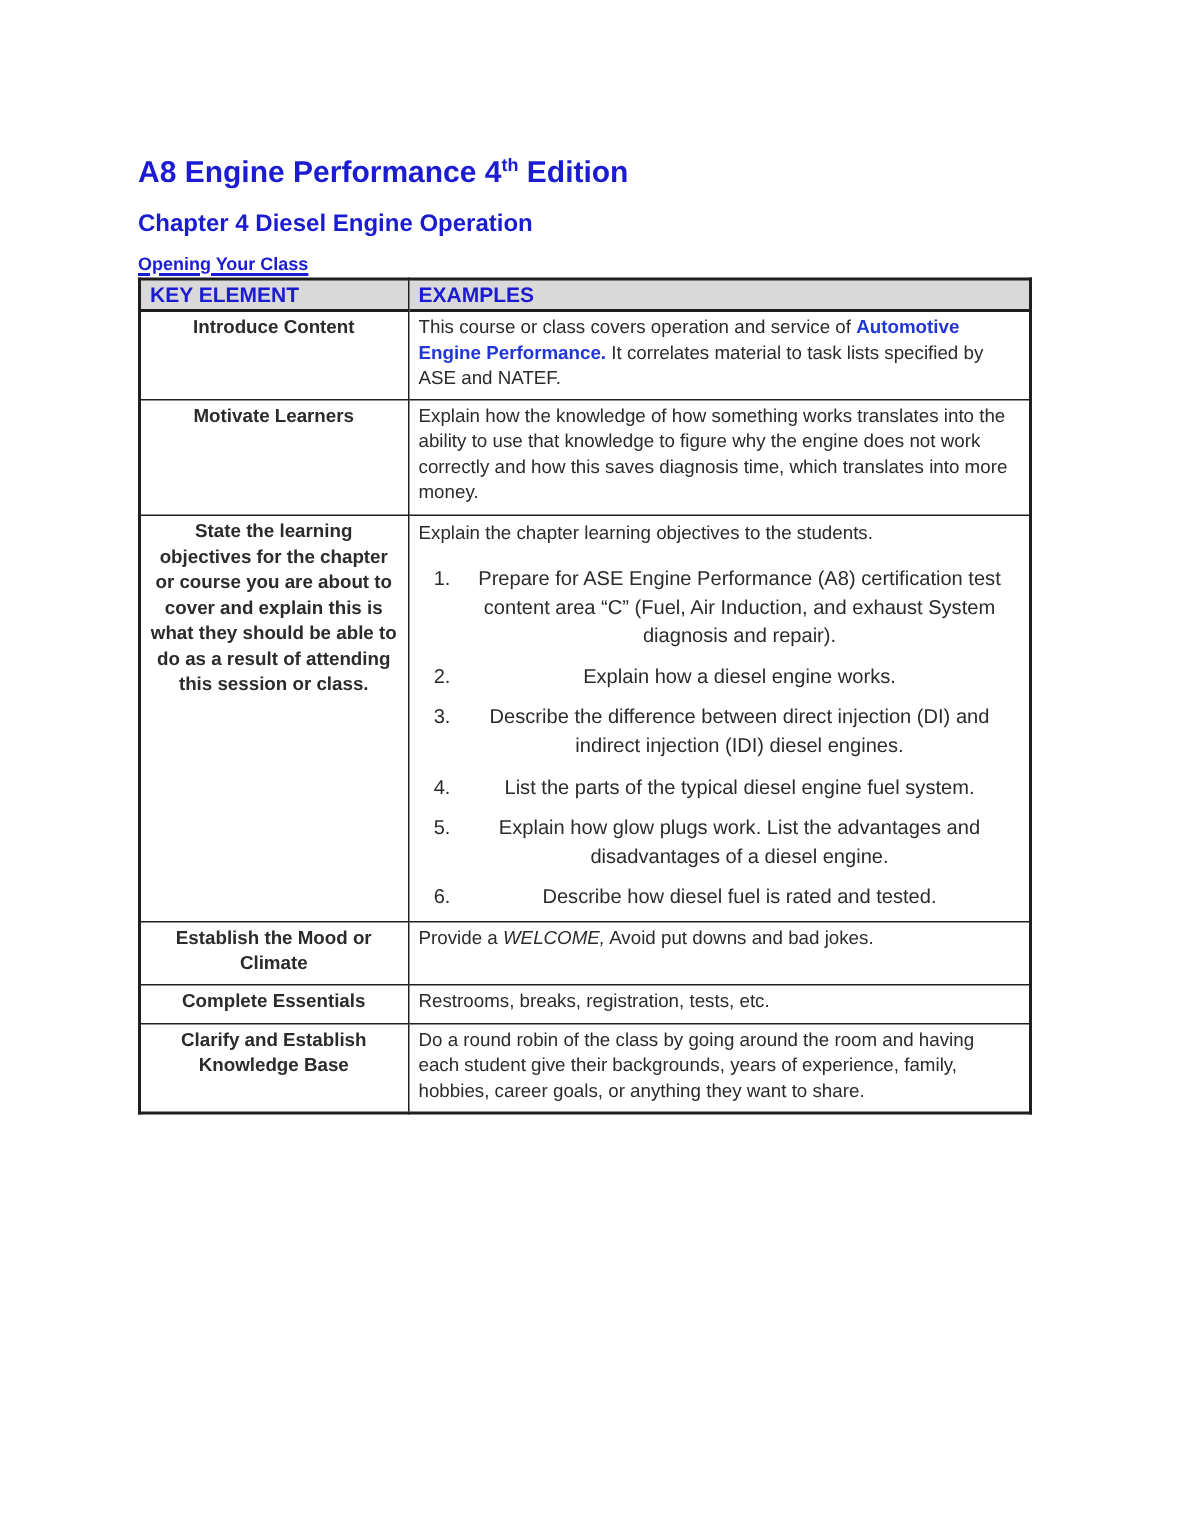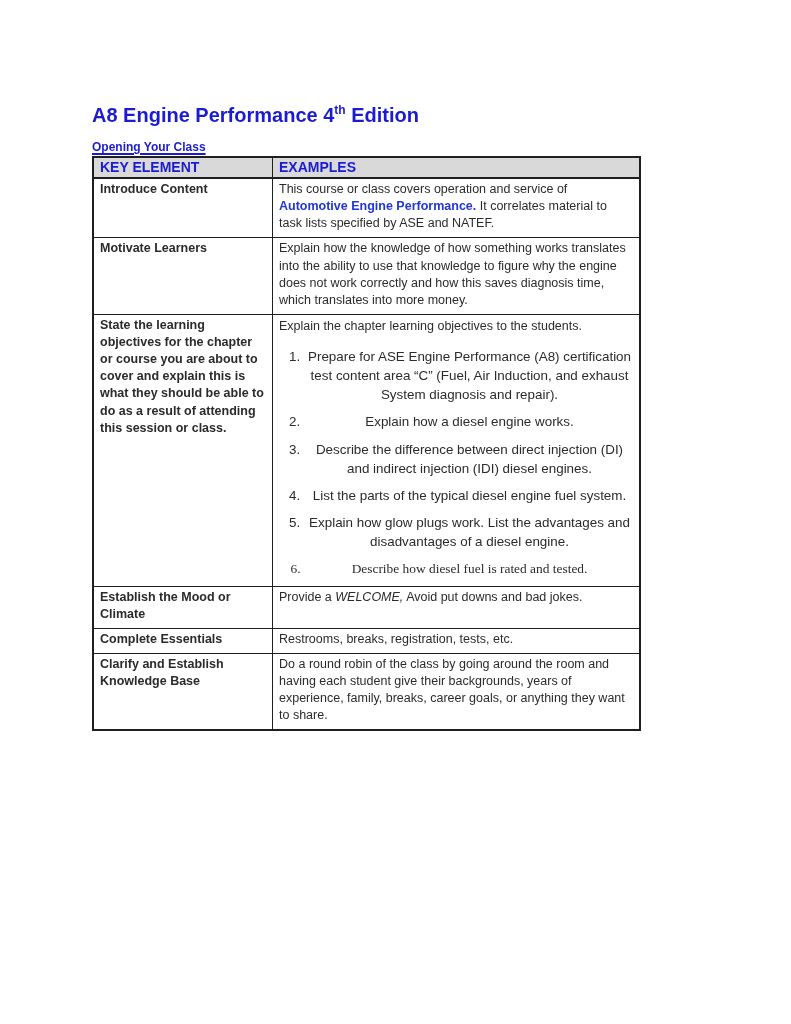--- a/index.html
+++ b/index.html
@@ -33,62 +33,63 @@
     font-size:12px;font-weight:bold;
     color:var(--heading-blue);margin:0 0 2px 0;
   }
   h3.section .u{
     text-decoration:underline;
     text-decoration-thickness:2px;
     text-underline-offset:2px;
   }
   table.kt{
     border-collapse:collapse;
-    width:549px;
+    width:596px;
     font-size:12.5px;
     table-layout:fixed;
   }
   table.kt{border:2px solid var(--border-color);}
   .kt th,.kt td{border:1px solid var(--border-color);}
   .kt th{
     background:var(--table-header-bg);
     color:var(--heading-blue);
     font-size:14px;font-weight:bold;
     text-align:left;
     padding:1px 6px 2px 6px;
     border-bottom:2px solid var(--border-color);
   }
   .kt th.col-key{width:166px;}
   .kt td{
     vertical-align:top;
     padding:2px 7px 5px 6px;
     line-height:1.37;
   }
-  .kt td.key{font-weight:bold;}
+  .kt td.key{font-weight:bold;text-align:center;}
   .kt td.ex p{margin:0;}
   .kt td.ex p.intro{margin:1px 0 12px 0;}
   .kt ol{
     margin:6px 0 0 0;
     padding-left:25px;
     font-size:13.4px;
     line-height:1.43;
   }
   .kt ol li{margin:0 0 8px 0;padding-left:3px;text-align:center;}
-  .kt ol li:last-child{margin-bottom:2px;font-family:Liberation Serif, serif;}
+  .kt ol li:last-child{margin-bottom:2px;}
   .blue-bold{color:var(--inline-blue);font-weight:bold;}
   .italic{font-style:italic;}
 </style>
 </head>
 <body>
 
 <div class="page">
   <div class="content">
 
     <h1 class="doc-title"><span>A8 Engine Performance 4</span><sup>th</sup><span> Edition</span></h1>
 
+    <h2 class="chapter">Chapter 4 Diesel Engine Operation</h2>
 
     <h3 class="section"><span class="u">Opening Your Class</span></h3>
 
     <table class="kt">
       <thead>
         <tr>
           <th class="col-key">KEY ELEMENT</th>
           <th class="col-ex">EXAMPLES</th>
         </tr>
       </thead>
@@ -124,20 +125,20 @@
           <td class="ex"><span>Provide a </span><span class="italic">WELCOME,</span><span> Avoid put downs and bad jokes.</span></td>
         </tr>
 
         <tr>
           <td class="key">Complete Essentials</td>
           <td class="ex">Restrooms, breaks, registration, tests, etc.</td>
         </tr>
 
         <tr>
           <td class="key">Clarify and Establish Knowledge Base</td>
-          <td class="ex">Do a round robin of the class by going around the room and having each student give their backgrounds, years of experience, family, breaks, career goals, or anything they want to share.</td>
+          <td class="ex">Do a round robin of the class by going around the room and having each student give their backgrounds, years of experience, family, hobbies, career goals, or anything they want to share.</td>
         </tr>
 
       </tbody>
     </table>
 
   </div>
 </div>
 
 </body></html>

